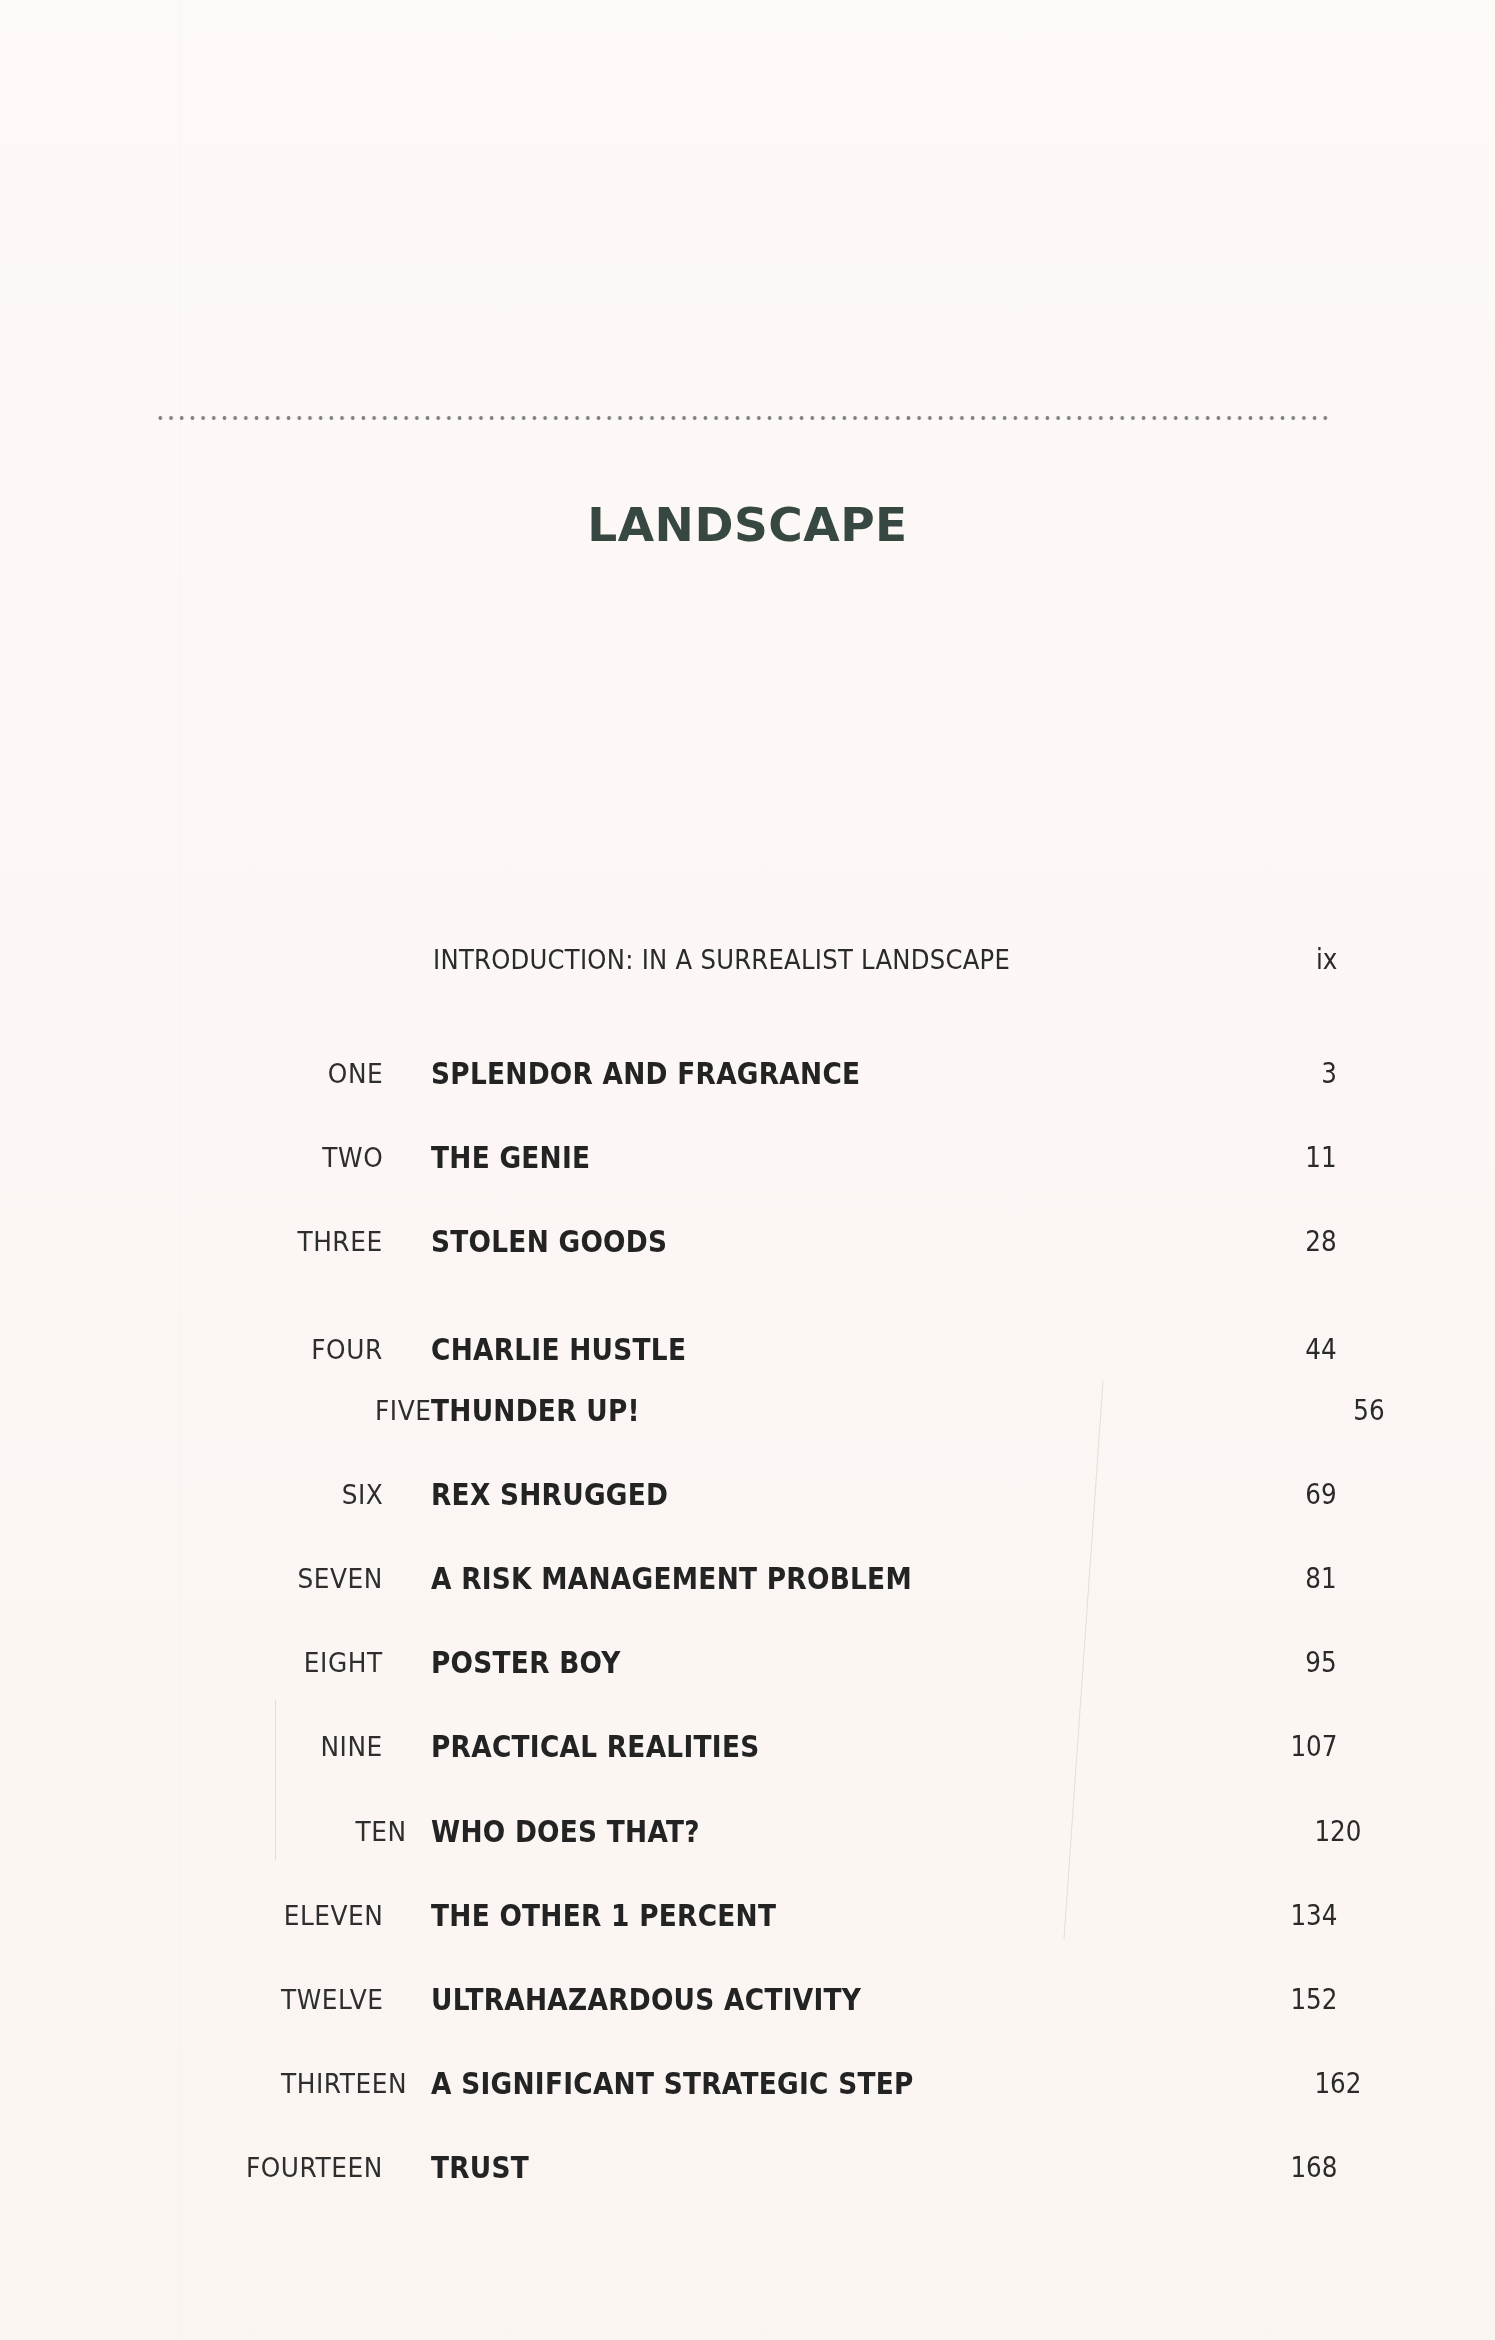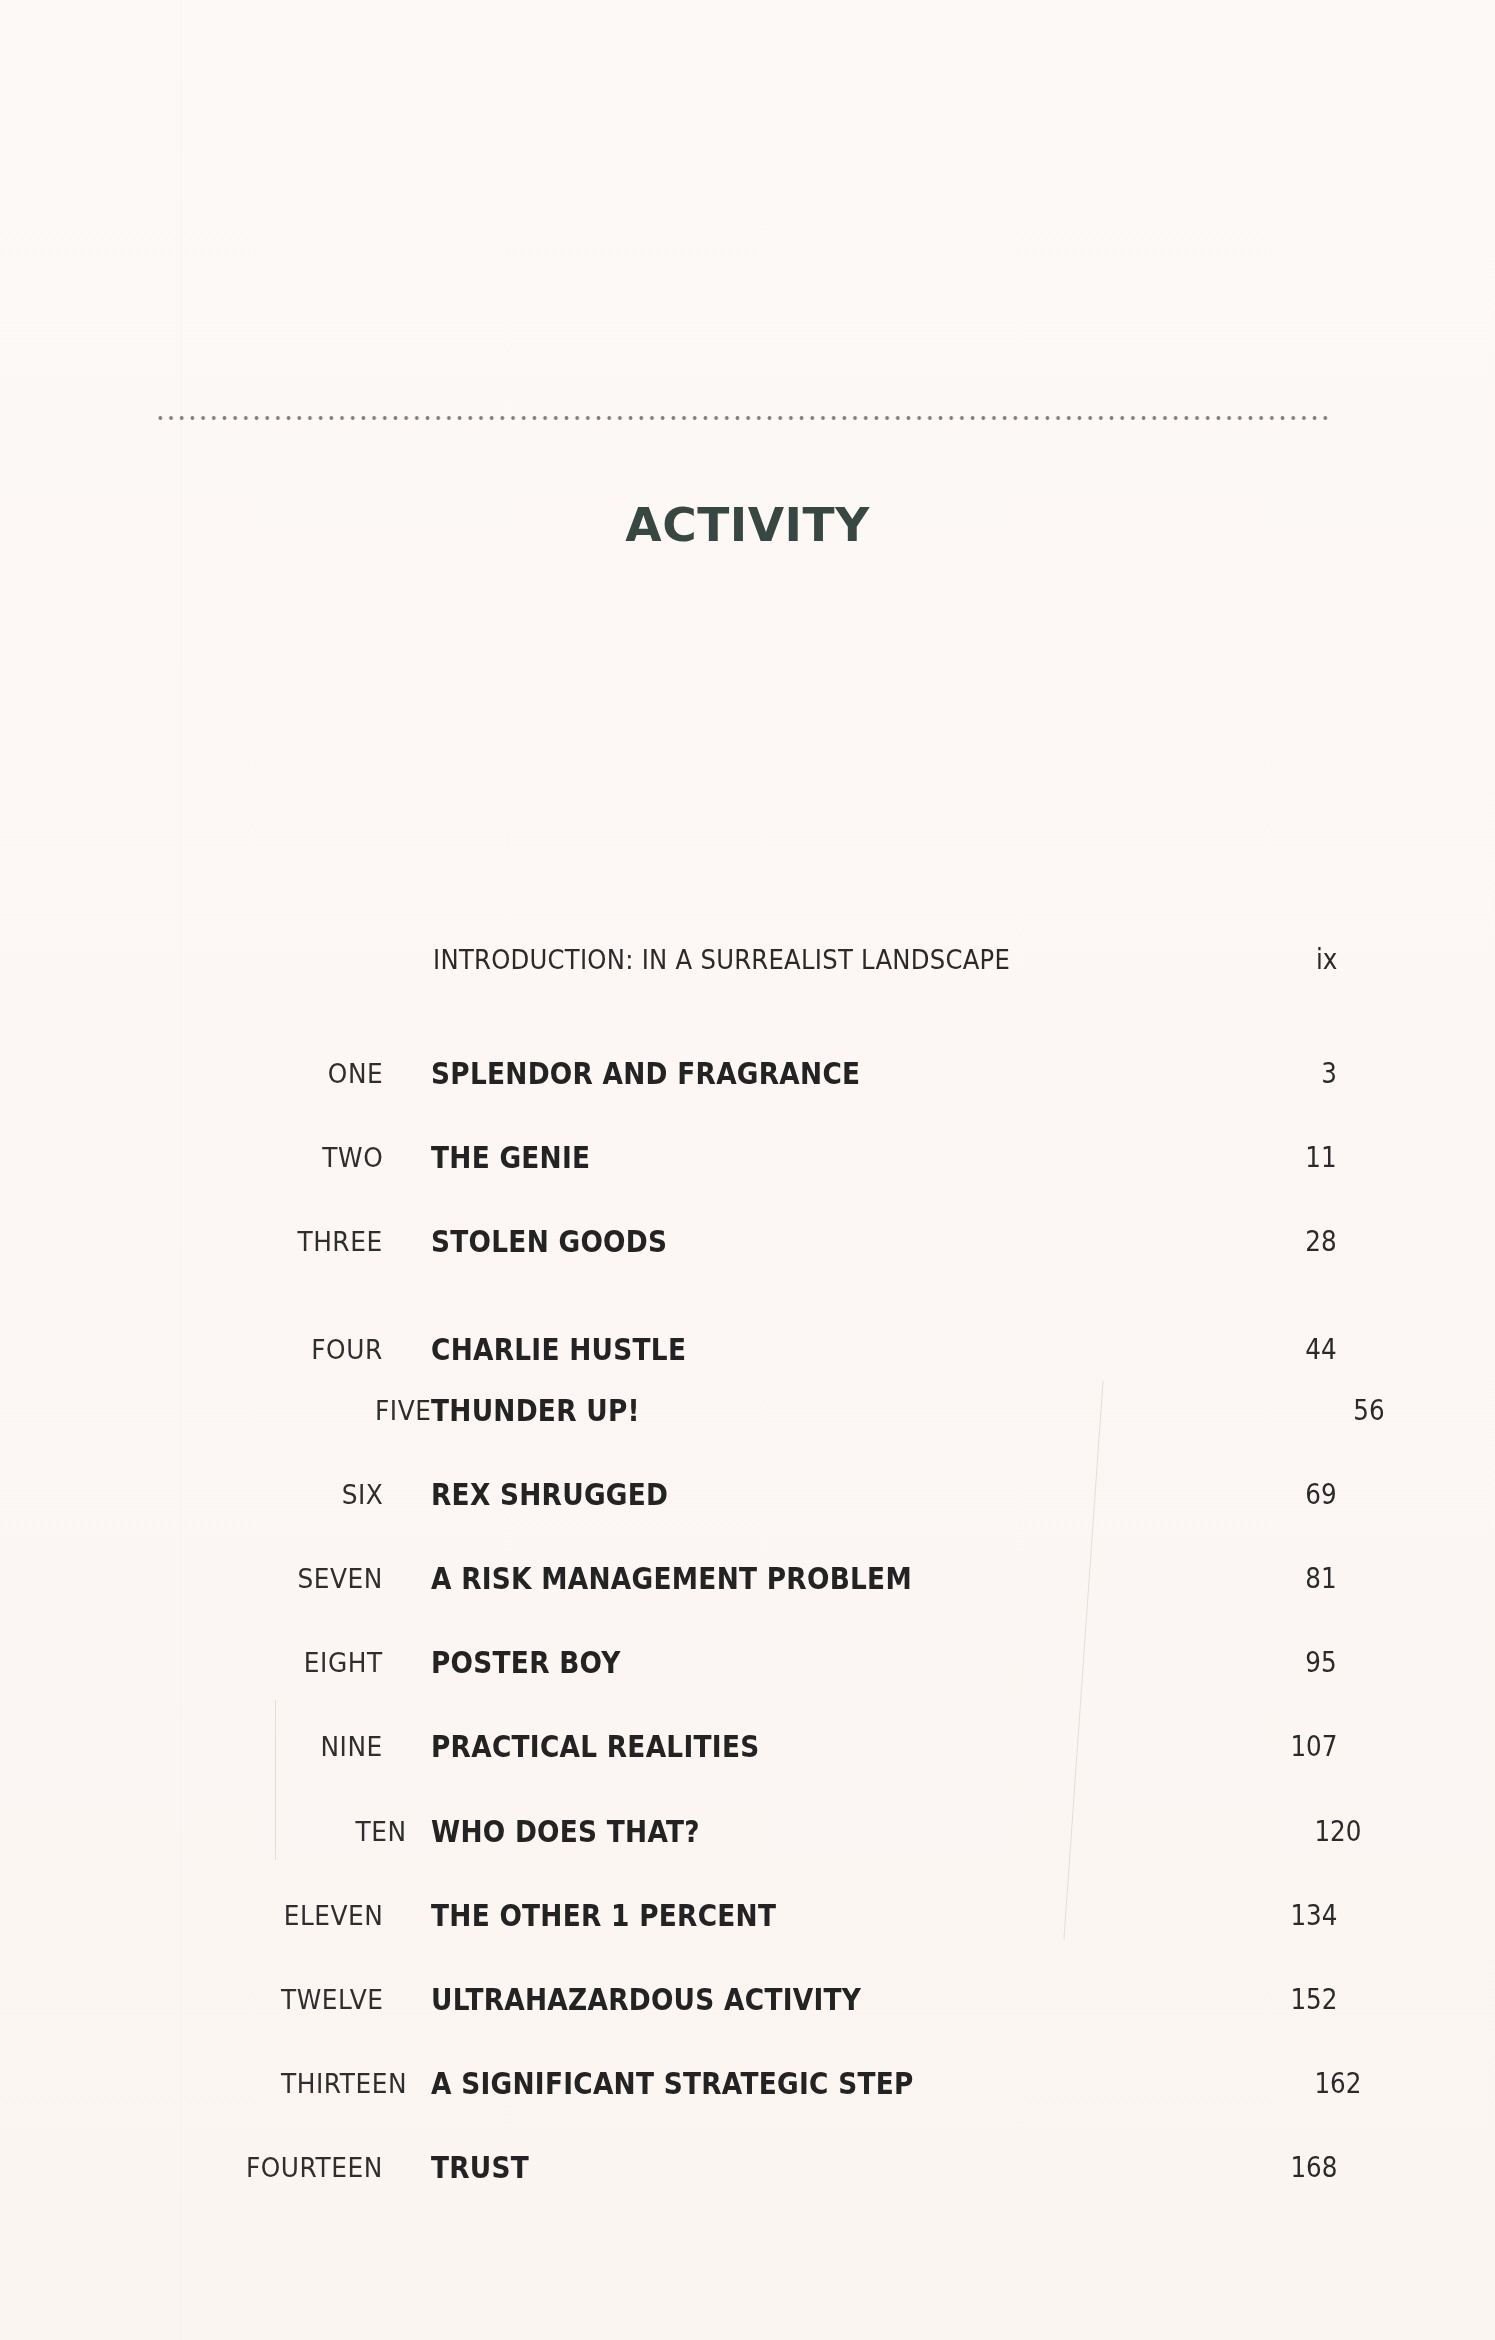--- a/index.html
+++ b/index.html
@@ -83,21 +83,21 @@
 </style>
 </head>
 <body>
 
 <div class="page-texture"></div>
 <div class="crease" style="left:1083px; top:1380px; height:560px; transform:rotate(4deg);"></div>
 <div class="crease" style="left:275px; top:1700px; height:160px;"></div>
 
 <div class="dotted-rule"></div>
 
-<h1 class="toc-title">ACTIVITY</h1>
+<h1 class="toc-title">LANDSCAPE</h1>
 
 <div class="toc-row" style="top:940px;">
   <span class="toc-intro-title">INTRODUCTION: IN A SURREALIST LANDSCAPE</span>
   <span class="toc-page">ix</span>
 </div>
 
 <div class="toc-row" style="top:1054px;">
   <span class="toc-num">ONE</span>
   <span class="toc-chapter-title">SPLENDOR AND FRAGRANCE</span>
   <span class="toc-page">3</span>

